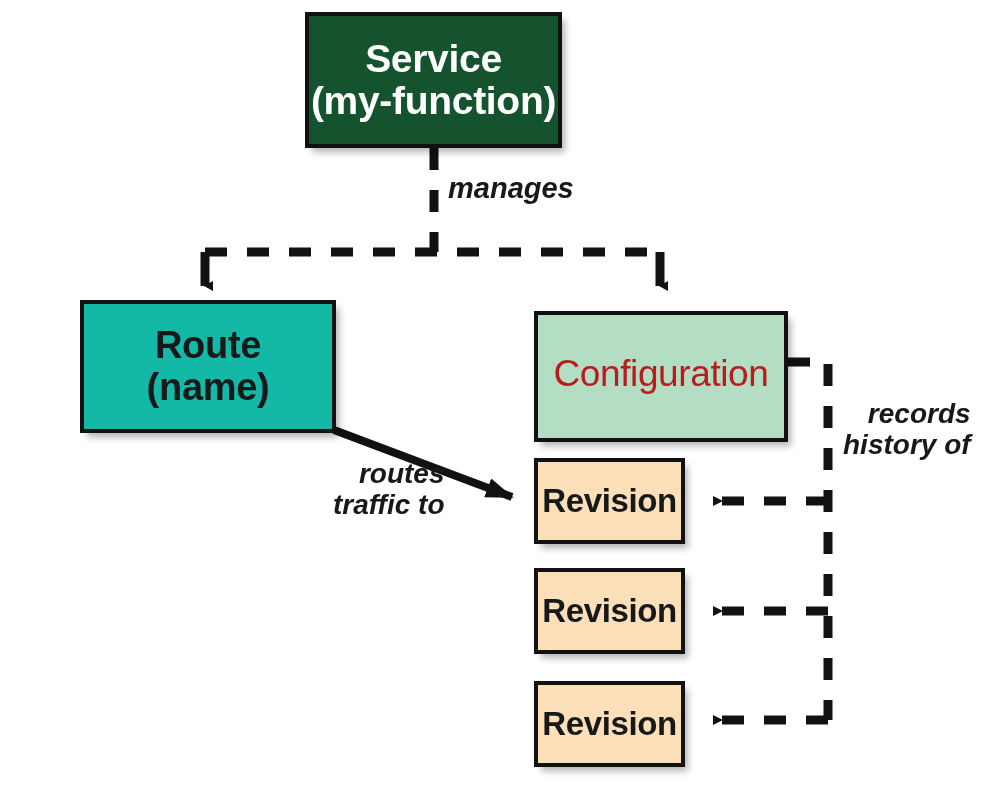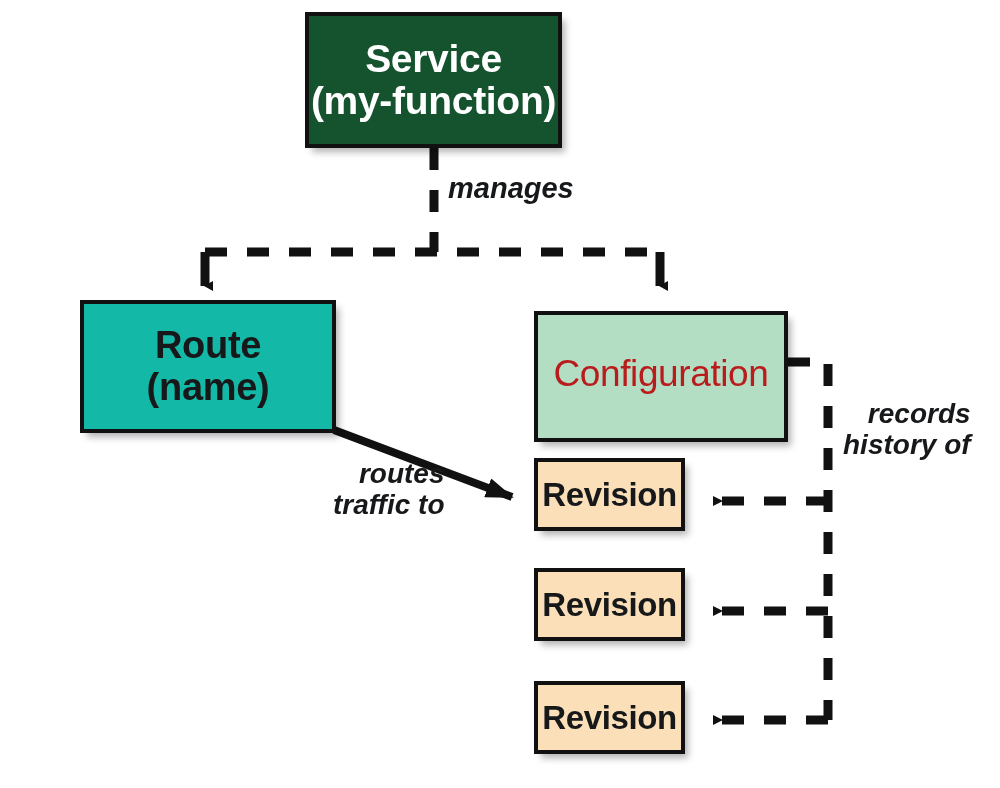--- a/index.html
+++ b/index.html
@@ -70,21 +70,21 @@
     font-size: 37px;
     font-weight: 400;
     letter-spacing: -0.4px;
     align-items: center;
     margin-top: 11px;
   }
   #node-configuration .node-label { transform: translateY(-3px); }
   .node-revision {
     left: 534px;
     width: 151px;
-    height: 73px;
+    height: 86px;
     background: #FADFB8;
     color: #16181a;
     font-size: 33px;
     font-weight: 600;
     letter-spacing: -0.4px;
   }
   #node-revision-0 { top: 458px; }
   #node-revision-1 { top: 568px; }
   #node-revision-2 { top: 681px; }
 

